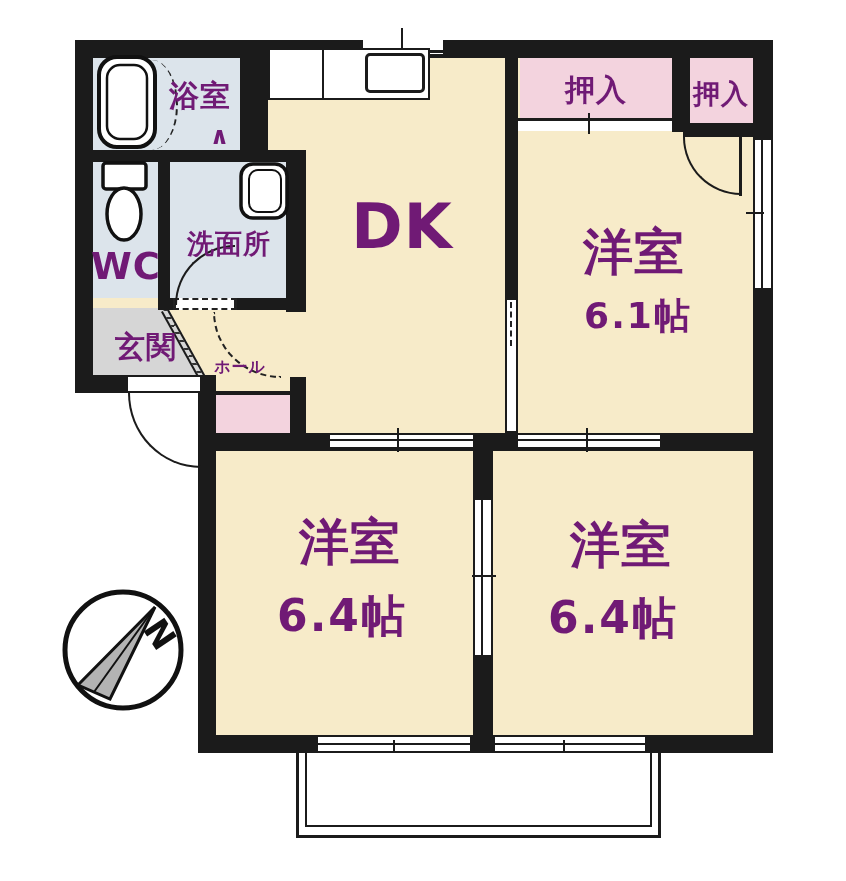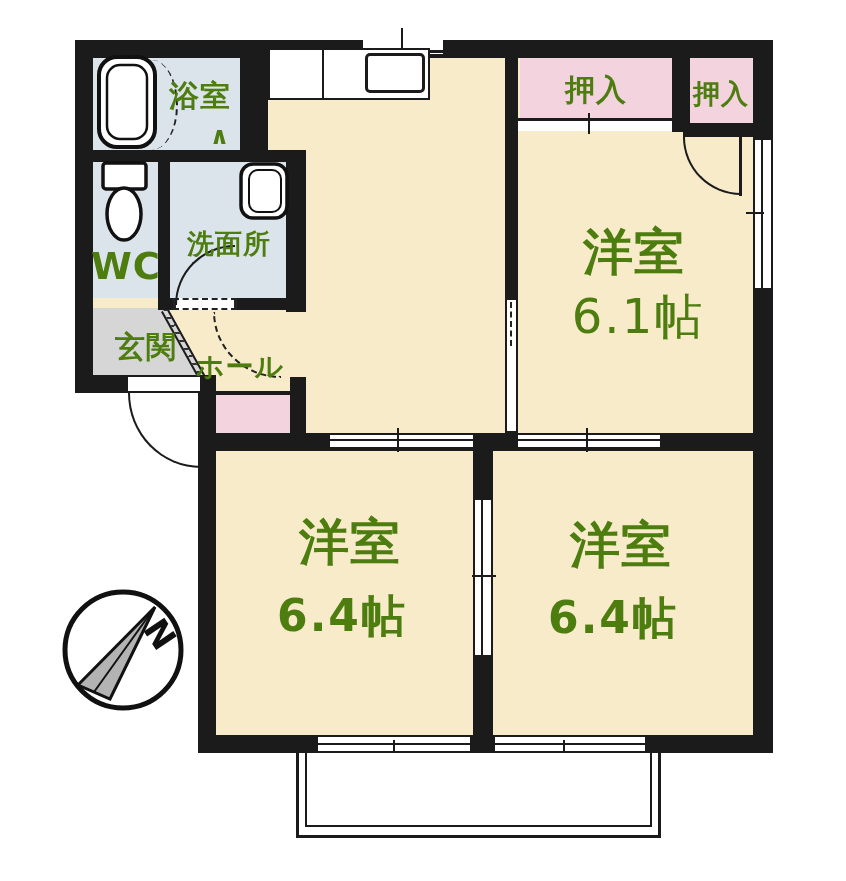--- a/index.html
+++ b/index.html
@@ -4,21 +4,21 @@
 <style>
   *{box-sizing:border-box;margin:0;padding:0}
   html,body{background:#fff}
   body{font-family:"DejaVu Sans","Liberation Sans",sans-serif}
   .plan{position:relative;width:846px;height:881px;background:#fff;overflow:hidden}
   .abs{position:absolute}
   .wall{position:absolute;background:#1b1b1b}
   .bg{position:absolute}
   .win{position:absolute;background:#fff}
   .tick{position:absolute;background:#1b1b1b}
-  .lbl{position:absolute;color:#4d7c0f;white-space:nowrap;line-height:1;
+  .lbl{position:absolute;color:#701a75;white-space:nowrap;line-height:1;
        transform:translate(-50%,-50%);font-weight:600;letter-spacing:1px}
   .arc{position:absolute;border:0 solid #1b1b1b}
   .arc-bl{border-left-width:2.5px;border-bottom-width:2.5px;border-bottom-left-radius:100% 100%}
   .arc-tl{border-left-width:2.5px;border-top-width:2.5px;border-top-left-radius:100% 100%}
   .dashed{border-style:dashed;border-color:#222}
 </style>
 </head>
 <body>
 
 <div class="plan">
@@ -135,28 +135,29 @@
     <circle cx="65" cy="65" r="58" fill="#fff" stroke="#111" stroke-width="5"></circle>
     <polygon points="97,22 20,100 52,114" fill="#b3b3b3" stroke="#111" stroke-width="3"></polygon>
     <line x1="97" y1="22" x2="36" y2="107" stroke="#111" stroke-width="2"></line>
     <text x="84" y="44" transform="rotate(56 84 44)" font-size="34" font-weight="bold" fill="#111" font-family="DejaVu Sans, sans-serif" id="compass-n">N</text>
   </svg>
 
   <div class="lbl" style="left:200px;top:96px;font-size:30px">浴室</div>
   <div class="lbl" style="left:126px;top:266px;font-size:37px;font-weight:700">WC</div>
   <div class="lbl" style="left:229px;top:243px;font-size:27px">洗面所</div>
   <div class="lbl" style="left:146px;top:347px;font-size:30px">玄関</div>
-  <div class="lbl" style="left:240px;top:367px;font-size:28px">ホール</div>
+  <div class="lbl" style="left:240px;top:367px;font-size:16px">ホール</div>
 
+  <div class="lbl" style="left:402px;top:227px;font-size:62px;font-weight:700">DK</div>
 
   <div class="lbl" style="left:596px;top:90px;font-size:30px">押入</div>
   <div class="lbl" style="left:721px;top:93px;font-size:27px">押入</div>
 
   <div class="lbl" style="left:634px;top:252px;font-size:50px;font-weight:700">洋室</div>
-  <div class="lbl" style="left:638px;top:316px;font-size:48px;font-weight:400;letter-spacing:2px">6.1帖</div>
+  <div class="lbl" style="left:638px;top:316px;font-size:36px;font-weight:700;letter-spacing:2px">6.1帖</div>
 
   <div class="lbl" style="left:350px;top:542px;font-size:50px;font-weight:700">洋室</div>
   <div class="lbl" style="left:342px;top:616px;font-size:44px;font-weight:600;letter-spacing:2px">6.4帖</div>
 
   <div class="lbl" style="left:621px;top:545px;font-size:50px;font-weight:700">洋室</div>
   <div class="lbl" style="left:613px;top:618px;font-size:44px;font-weight:600;letter-spacing:2px">6.4帖</div>
 
 
 </div>
 

